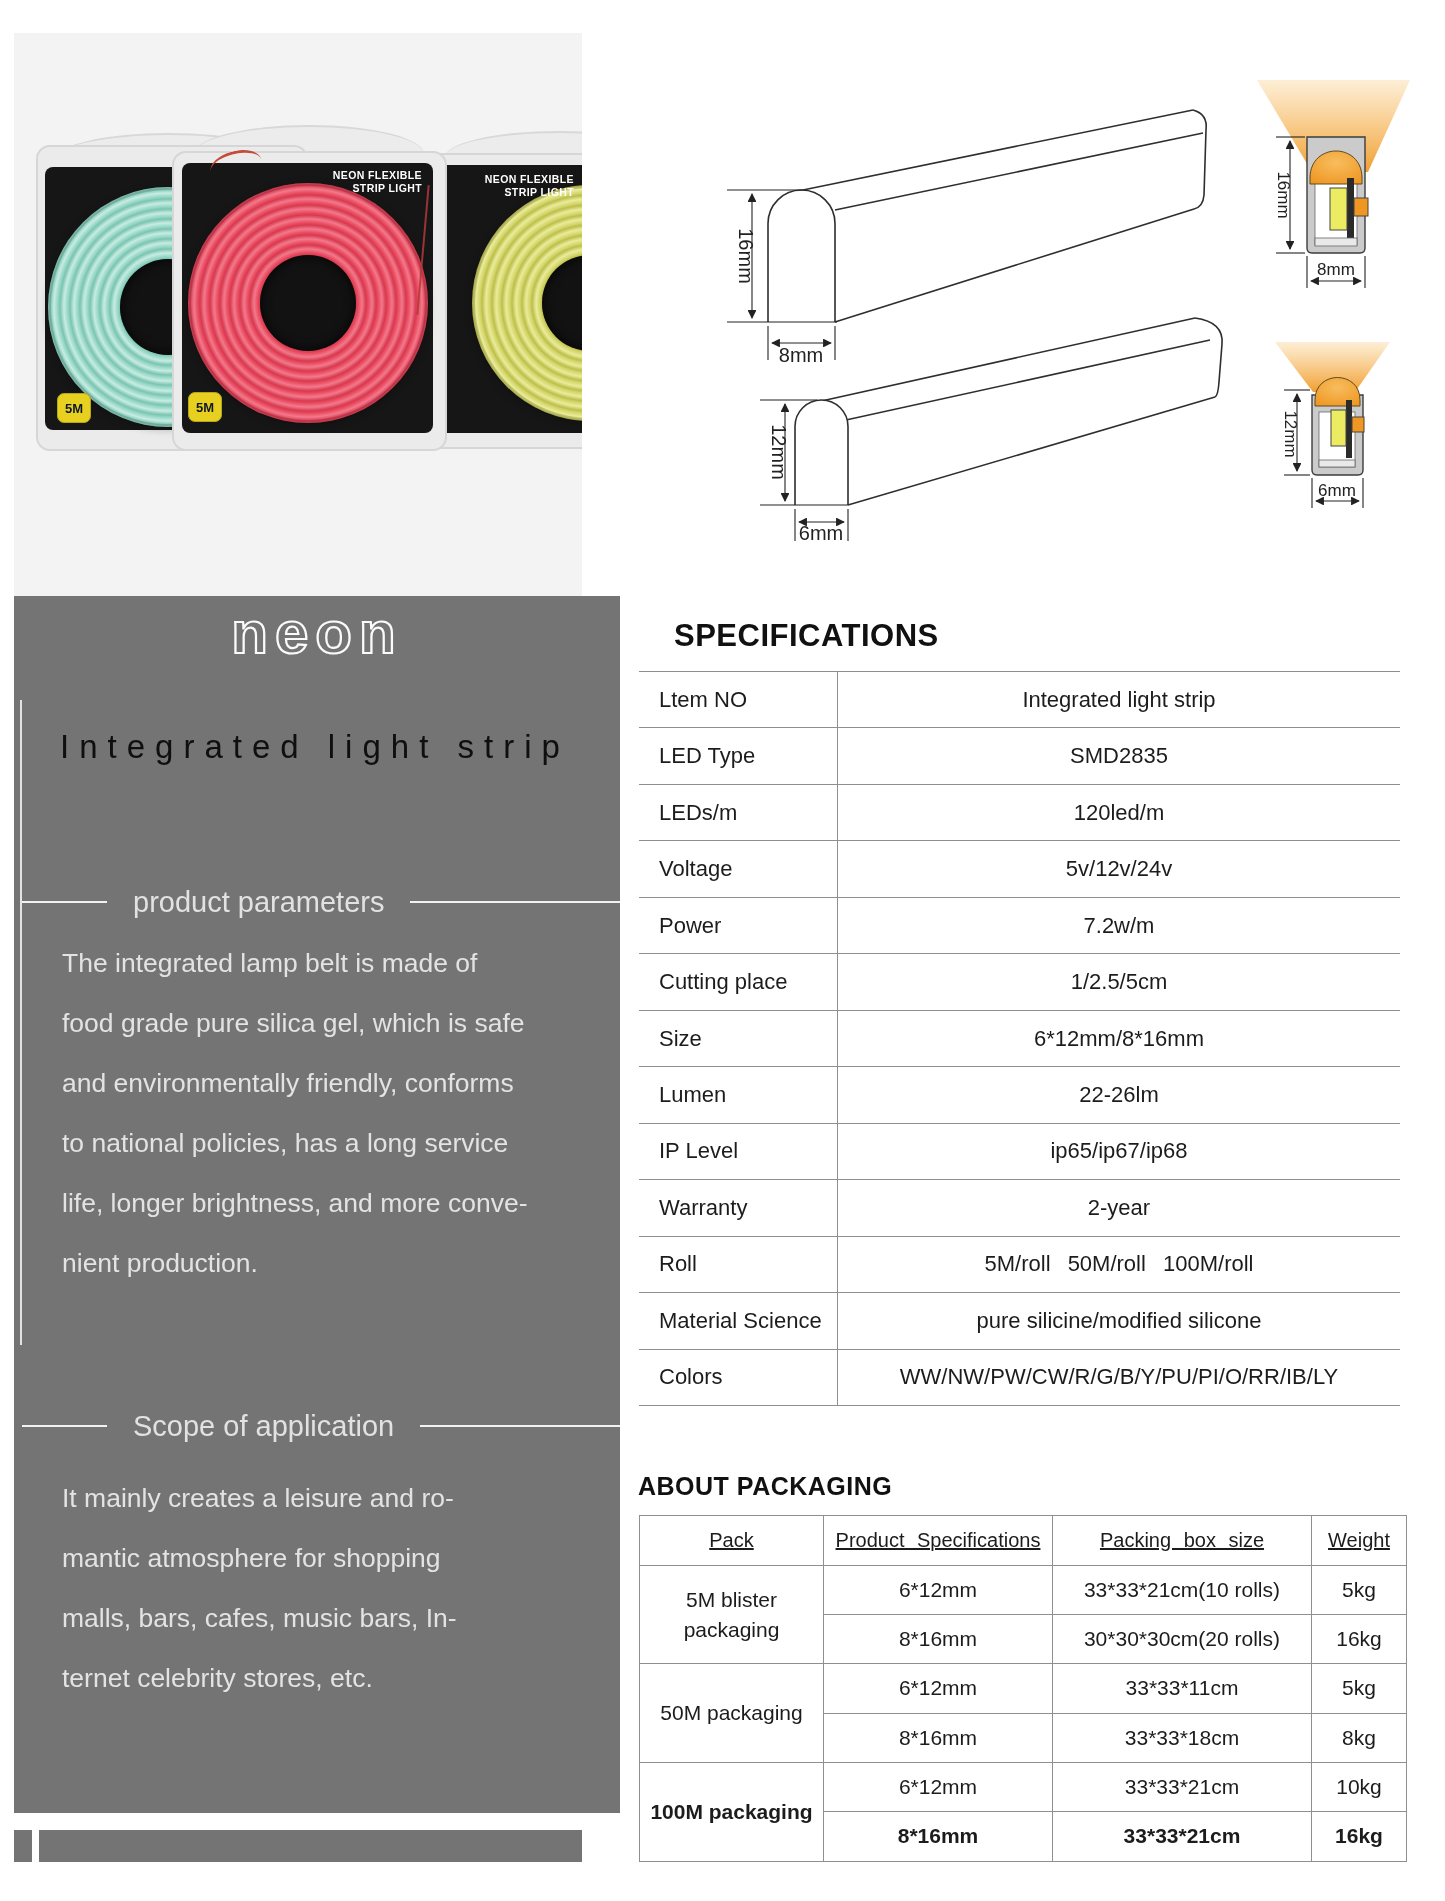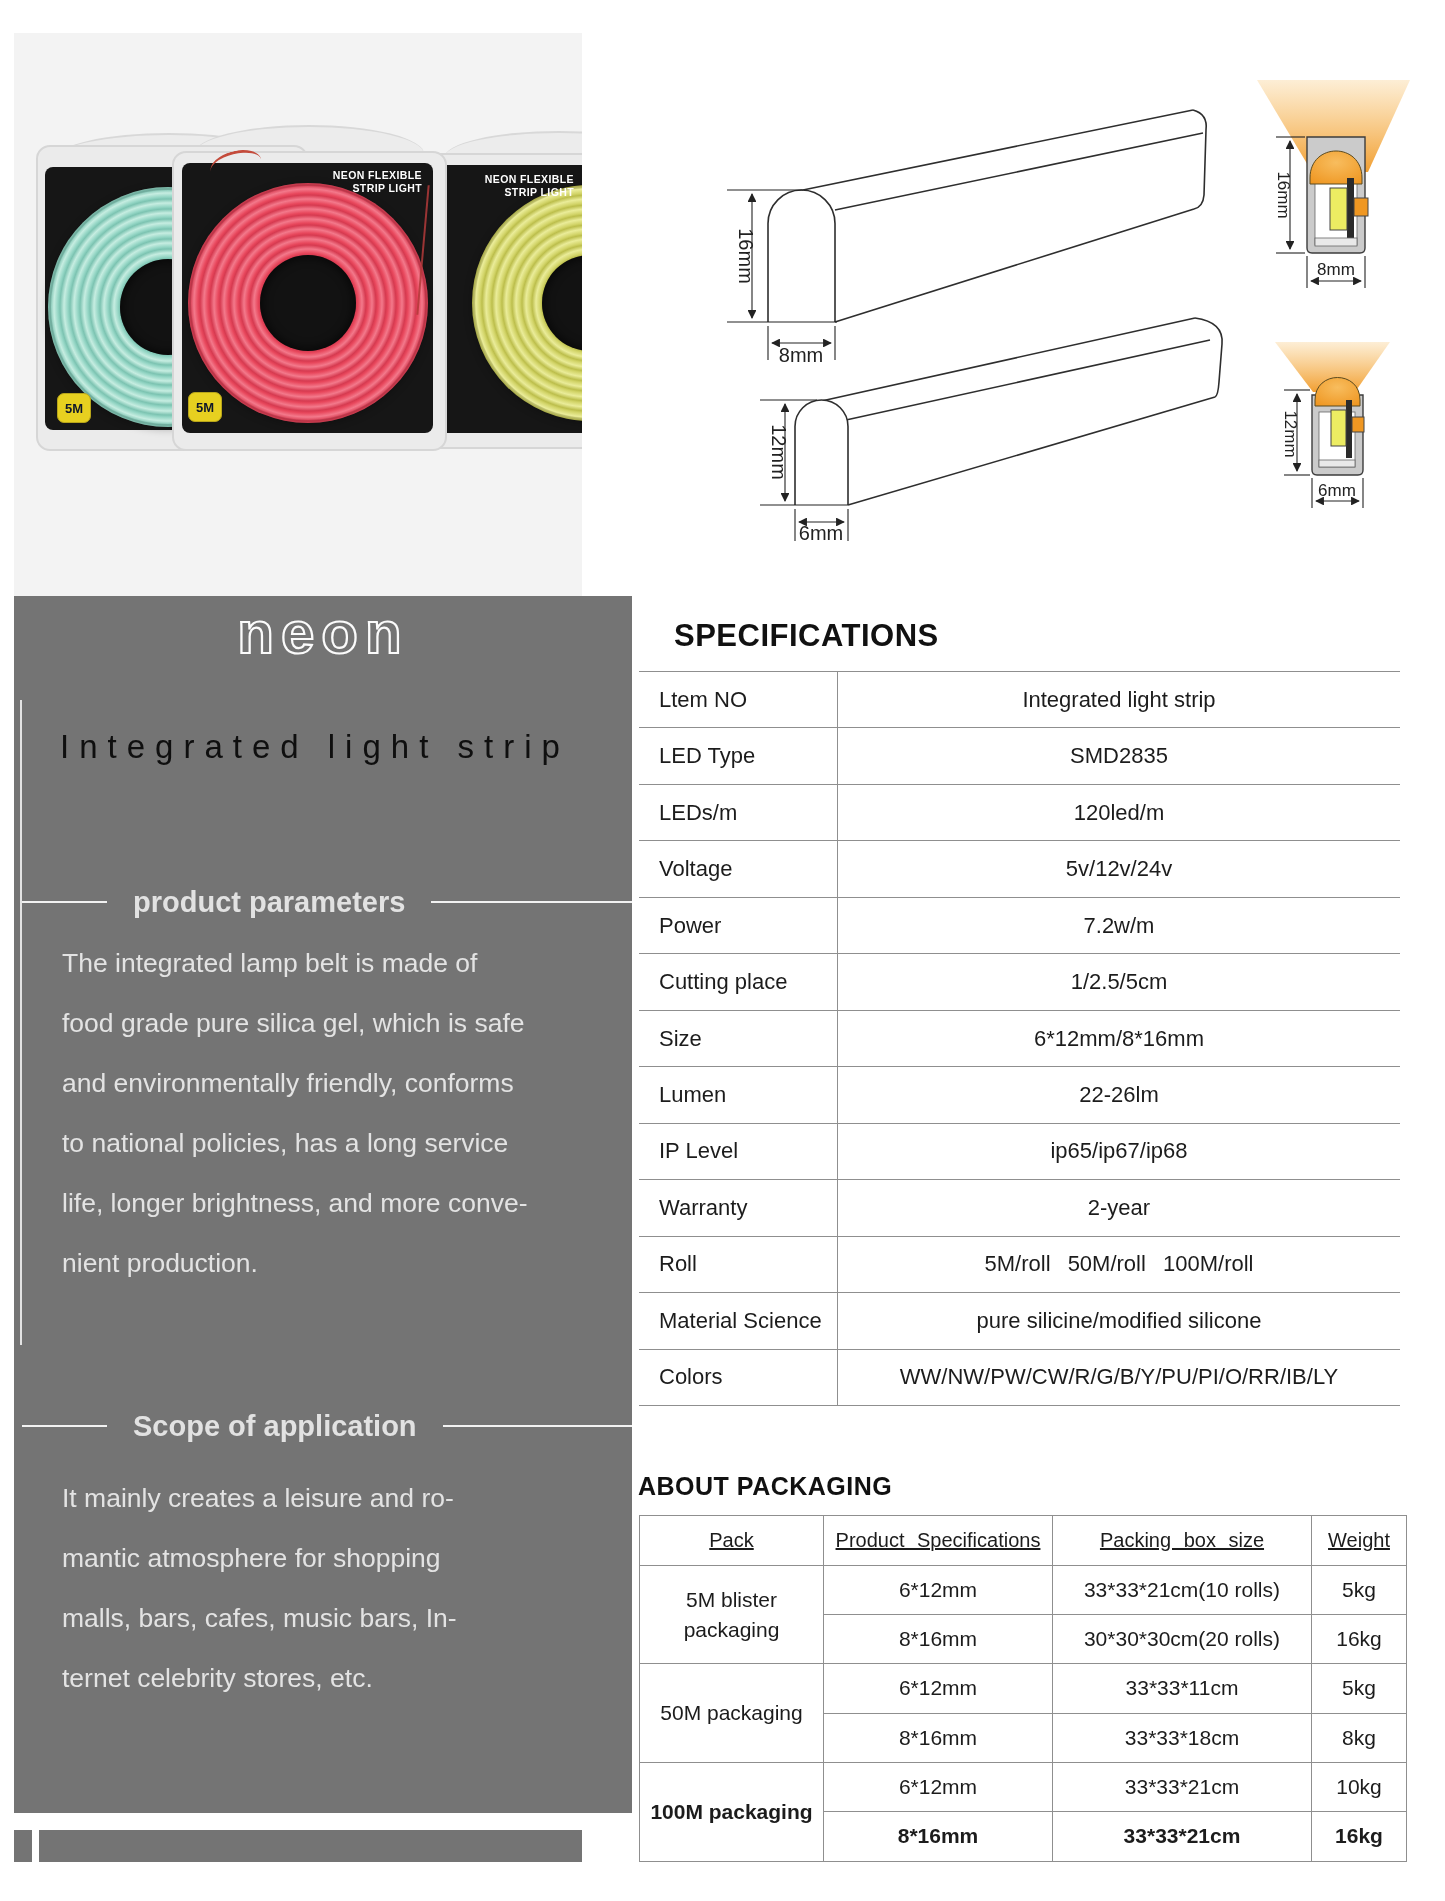--- a/index.html
+++ b/index.html
@@ -20,32 +20,32 @@
   .coil-yellow{background:repeating-radial-gradient(circle at 50% 50%, #d2d468 0px, #eaec99 4px, #bcbe4c 8px, #d2d468 10px);}
   .tag5m{position:absolute;width:32px;height:28px;background:#e7d020;border:1px solid #b8a51a;border-radius:7px;
          display:flex;align-items:center;justify-content:center;font-size:13px;font-weight:bold;color:#0f172a;z-index:6;}
   .card-title{position:absolute;color:#fff;font-size:10.5px;font-weight:bold;line-height:13px;
               letter-spacing:.4px;text-align:right;z-index:5;}
   .wire-line{position:absolute;width:2px;height:130px;background:#b23a3a;transform:rotate(5deg);opacity:.85;z-index:5;}
   .wire-hook{position:absolute;width:52px;height:26px;border-radius:50%;border-top:3px solid #c44b3b;
              transform:rotate(-14deg);z-index:5;}
 
   
-  .panel{left:14px;top:596px;width:606px;height:1217px;background:#747474;padding-left:12px;}
+  .panel{left:14px;top:596px;width:606px;height:1217px;background:#747474;}
   .panel-edge{position:absolute;left:6px;top:104px;width:2px;height:645px;background:rgba(255,255,255,.8);}
   .logo{position:absolute;left:0;top:2px;width:100%;text-align:center;
         font-size:60px;font-weight:bold;letter-spacing:7px;color:transparent;
         -webkit-text-stroke:2.2px #fbfbfb;}
   .panel-title{position:absolute;left:46px;top:132px;font-size:33px;font-weight:500;
                letter-spacing:10px;color:#0f0f0f;}
   .sec-head{position:absolute;left:8px;right:0;height:44px;display:flex;align-items:center;}
   .sec-head .ln{height:2px;background:#f2f2f2;}
   .sec-head .ln.l{width:85px;margin-right:26px;}
   .sec-head .ln.r{flex:1;margin-left:26px;}
-  .sec-head .txt{font-size:29px;font-weight:bold;color:#e2e2e2;}
+  .sec-head .txt{font-size:29px;font-weight:normal;color:#e2e2e2;}
   .para{position:absolute;left:48px;right:20px;}
   .para .pline{height:60px;line-height:60px;font-size:26.5px;color:#e3e3e3;white-space:nowrap;}
 
   .bottom-square{left:14px;top:1830px;width:18px;height:32px;background:#747474;}
   .bottom-bar{left:39px;top:1830px;width:543px;height:32px;background:#747474;}
 
   
   .spec-heading{left:674px;top:618px;font-size:31px;font-weight:bold;letter-spacing:.5px;color:#111;}
   .spec-table{left:639px;top:671px;width:761px;height:734px;display:flex;flex-direction:column;
               border-top:1.5px solid #8f8f8f;}

